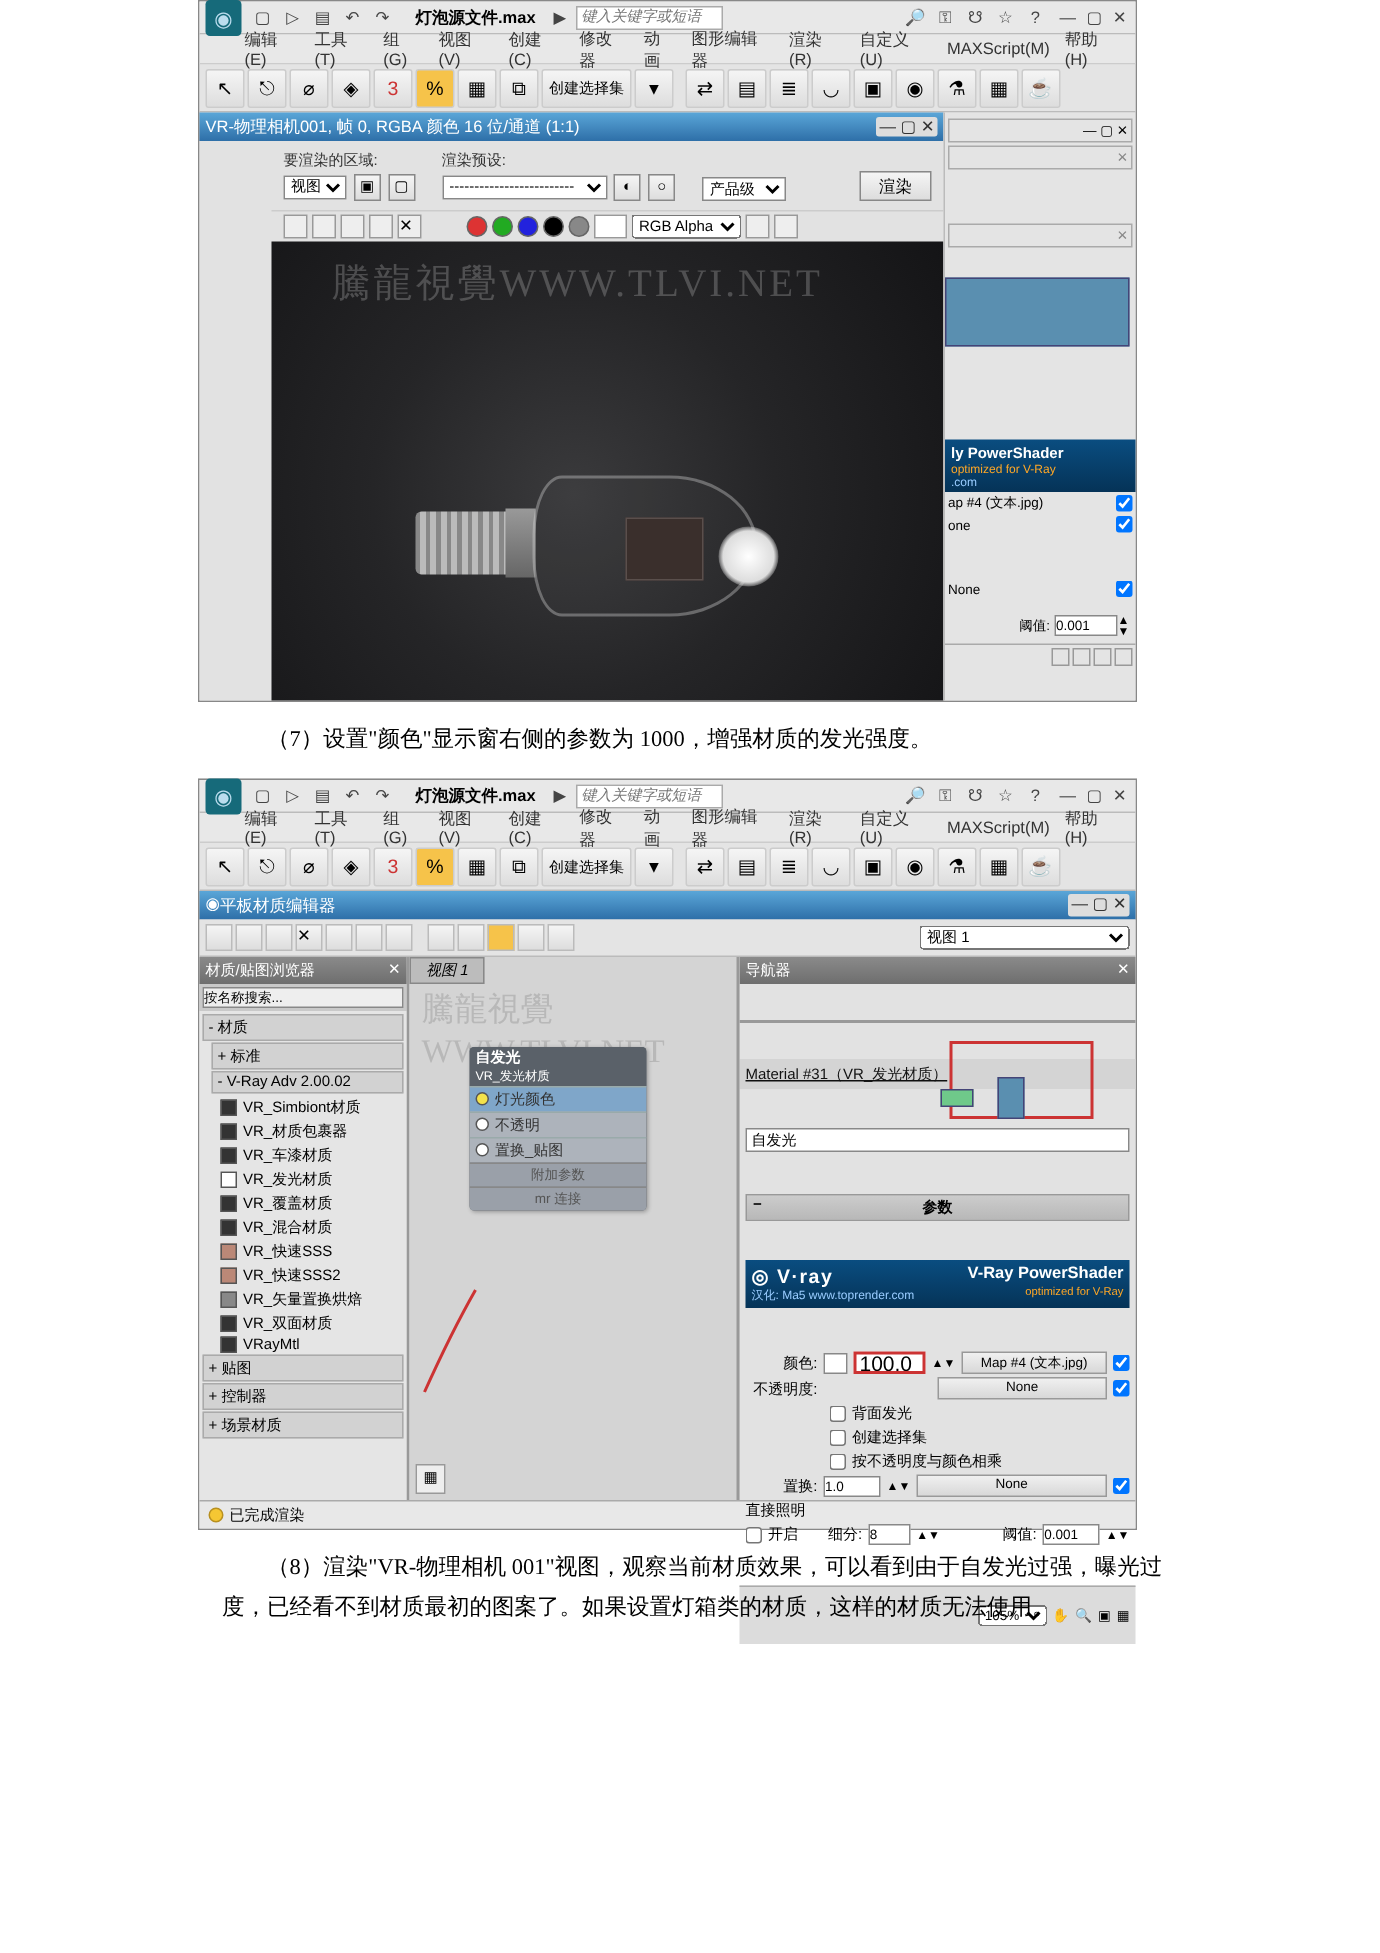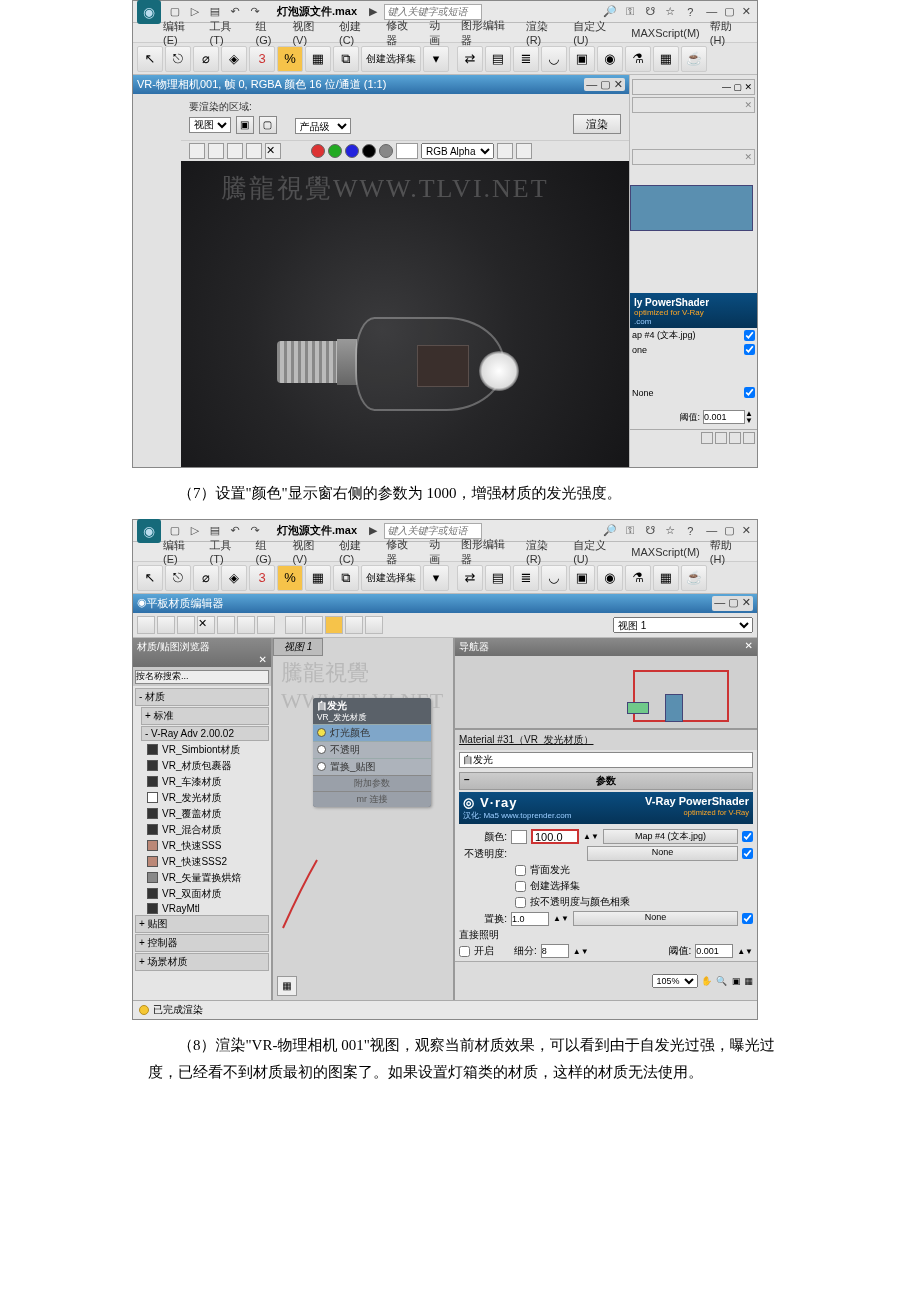--- a/index.html
+++ b/index.html
@@ -71,21 +71,21 @@
 .slate-title { background: linear-gradient(#5aa6d8,#2e6fa8); color: #fff; font-size: 11px; padding: 2px 4px; display: flex; }
 .slate-title .wbtns { margin-left: auto; background: #ddd; color: #333; padding: 0 2px; border-radius: 2px; }
 .slate-menu { background: #d8d8d8; padding: 2px 6px; font-size: 10px; display: flex; gap: 10px; border-bottom: 1px solid #aaa; }
 .slate-tb { background: #e4e4e4; padding: 3px 4px; display: flex; align-items: center; gap: 2px; border-bottom: 1px solid #bbb; }
 .slate-tb .b { width: 18px; height: 18px; border: 1px solid #bbb; background: linear-gradient(#f5f5f5,#ddd); display: inline-block; }
 .slate-tb .sel { margin-left: auto; width: 140px; }
 .slate-tb select { font-size: 10px; height: 16px; width: 140px; }
 
 .slate-body { display: flex; height: 362px; }
 .browser { width: 140px; background: #dcdcdc; border-right: 2px solid #999; display: flex; flex-direction: column; }
-.browser .hdr { background: linear-gradient(#8a8a8a,#6e6e6e); color: #fff; font-size: 10px; padding: 2px 4px; display: flex; flex-direction: column; }
+.browser .hdr { background: linear-gradient(#8a8a8a,#6e6e6e); color: #fff; font-size: 10px; padding: 2px 4px; display: flex; }
 .browser .hdr .x { margin-left: auto; }
 .browser .search { background: #c9c9c9; padding: 2px; }
 .browser .search input { width: 100%; font-size: 9px; height: 14px; border: 1px solid #888; background: #eee; }
 .browser .tree { background: #e5e5e5; flex: 1; overflow: auto; font-size: 10px; padding: 2px; }
 .browser .tree .grp { background: #d2d2d2; border: 1px solid #aaa; padding: 1px 3px; margin-bottom: 1px; }
 .browser .tree .item { display: flex; align-items: center; padding: 1px 0 1px 12px; gap: 4px; }
 .browser .tree .sw { width: 11px; height: 11px; border: 1px solid #555; display: inline-block; }
 
 .nodeview { flex: 1; background: #d4d4d4; position: relative; border-right: 2px solid #999; }
 .nodeview .tab { position: absolute; top: 0; left: 0; background: #bcbcbc; font-size: 10px; font-style: italic; padding: 1px 10px; border: 1px solid #888; }
@@ -98,21 +98,21 @@
 .nodecard .thumb .circ { position: absolute; left: 8px; top: 4px; width: 100px; height: 84px; background: #fff; border-radius: 50%; box-shadow: inset 0 0 0 1px #ccc; display: flex; align-items: center; justify-content: center; font-size: 28px; font-family: serif; color: #7a8aa0; letter-spacing: 4px; }
 .nodecard .slots { background: #adb3bb; }
 .nodecard .slot { display: flex; align-items: center; font-size: 10px; color: #333; border-top: 1px solid #9aa; padding: 1px 4px; gap: 4px; }
 .nodecard .slot.sel { background: #7fa6c9; }
 .nodecard .port { width: 9px; height: 9px; border-radius: 50%; border: 1px solid #555; display: inline-block; }
 .nodecard .port.y { background: #f3e24b; }
 .nodecard .port.w { background: #fff; }
 .nodecard .add { background: #9aa0a9; color: #555; font-size: 9px; text-align: center; padding: 1px; border-top: 1px solid #888; }
 .sortbtn { position: absolute; left: 4px; bottom: 4px; width: 20px; height: 20px; border: 1px solid #999; background: #eee; text-align: center; line-height: 18px; font-size: 10px; }
 
-.navi { width: 302px; background: #e2e2e2; display: flex; flex-direction: column; }
+.navi { width: 264px; background: #e2e2e2; display: flex; flex-direction: column; gap: 24px; }
 .navi .hdr { background: linear-gradient(#8a8a8a,#6e6e6e); color: #fff; font-size: 10px; padding: 2px 4px; display: flex; }
 .navi .hdr .x { margin-left: auto; }
 .navi .map { background: #d0d0d0; height: 74px; position: relative; border-bottom: 2px solid #999; }
 .navi .map .world { position: absolute; right: 28px; top: 14px; width: 96px; height: 52px; border: 2px solid #c33; }
 .navi .map .node { position: absolute; background: #5a8fb0; border: 1px solid #447; }
 .navi .map .n1 { right: 78px; top: 30px; width: 22px; height: 12px; background: #6fc98a; }
 .navi .map .n2 { right: 44px; top: 22px; width: 18px; height: 28px; }
 
 .propname { padding: 3px 4px; font-size: 10px; color: #111; background: #d4d4d4; }
 .propname .u { text-decoration: underline; }
@@ -123,21 +123,21 @@
 
 .vrayband { margin: 2px 4px; background: linear-gradient(#0a4d80,#053357); color: #fff; padding: 3px 4px; font-size: 9px; }
 .vrayband .logo { font-size: 13px; font-weight: bold; letter-spacing: 1px; }
 .vrayband .ps { float: right; text-align: right; }
 .vrayband .ps b { font-size: 11px; }
 .vrayband small { color: #ffa726; }
 
 .params { margin: 2px 4px; font-size: 10px; }
 .prow { display: flex; align-items: center; padding: 1px 0; gap: 4px; }
 .prow .lbl { width: 48px; text-align: right; }
-.prow .valbox { border: 2px solid #c33; background: #fff; width: 48px; height: 15px; font-size: 11px; text-align: left; padding: 0 2px; }
+.prow .valbox { border: 2px solid #c33; background: #fff; width: 48px; height: 15px; font-size: 14px; text-align: left; padding: 0 2px; }
 .prow .mapbtn { flex: 1; background: linear-gradient(#f0f0f0,#d8d8d8); border: 1px solid #999; height: 15px; font-size: 9px; text-align: center; overflow: hidden; white-space: nowrap; }
 .prow input[type=checkbox] { width: 11px; height: 11px; }
 .indent { padding-left: 56px; }
 .navi .foot { margin-top: auto; background: #dcdcdc; border-top: 1px solid #aaa; padding: 12px 4px; display: flex; align-items: center; gap: 4px; font-size: 9px; justify-content: flex-end; }
 .navi .foot select { font-size: 9px; height: 14px; }
 
 .status { background: #e8e8e8; border-top: 1px solid #aaa; padding: 2px 6px; font-size: 10px; display: flex; align-items: center; gap: 4px; }
 .status .led { width: 10px; height: 10px; border-radius: 50%; background: #f5c733; border: 1px solid #b89020; }
 </style>
 </head>
@@ -213,20 +213,26 @@
       </div>
       <div class="framebody">
         <div class="framectrl">
           <div class="col">
             <label>要渲染的区域:</label>
             <select><option>视图</option></select>
             <span class="ibtn">▣</span>
             <span class="ibtn">▢</span>
           </div>
           <div class="col">
+            <label>渲染预设:</label>
+            <select style="width:110px"><option>-------------------------</option></select>
+            <span class="ibtn">◐</span>
+            <span class="ibtn">○</span>
+          </div>
+          <div class="col">
             <label>&nbsp;</label>
             <select style="width:56px"><option>产品级</option></select>
           </div>
           <div class="col" style="margin-left:auto">
             <button class="renderbtn">渲染</button>
           </div>
         </div>
         <div class="rtoolbar">
           <span class="rb"></span>
           <span class="rb"></span>

